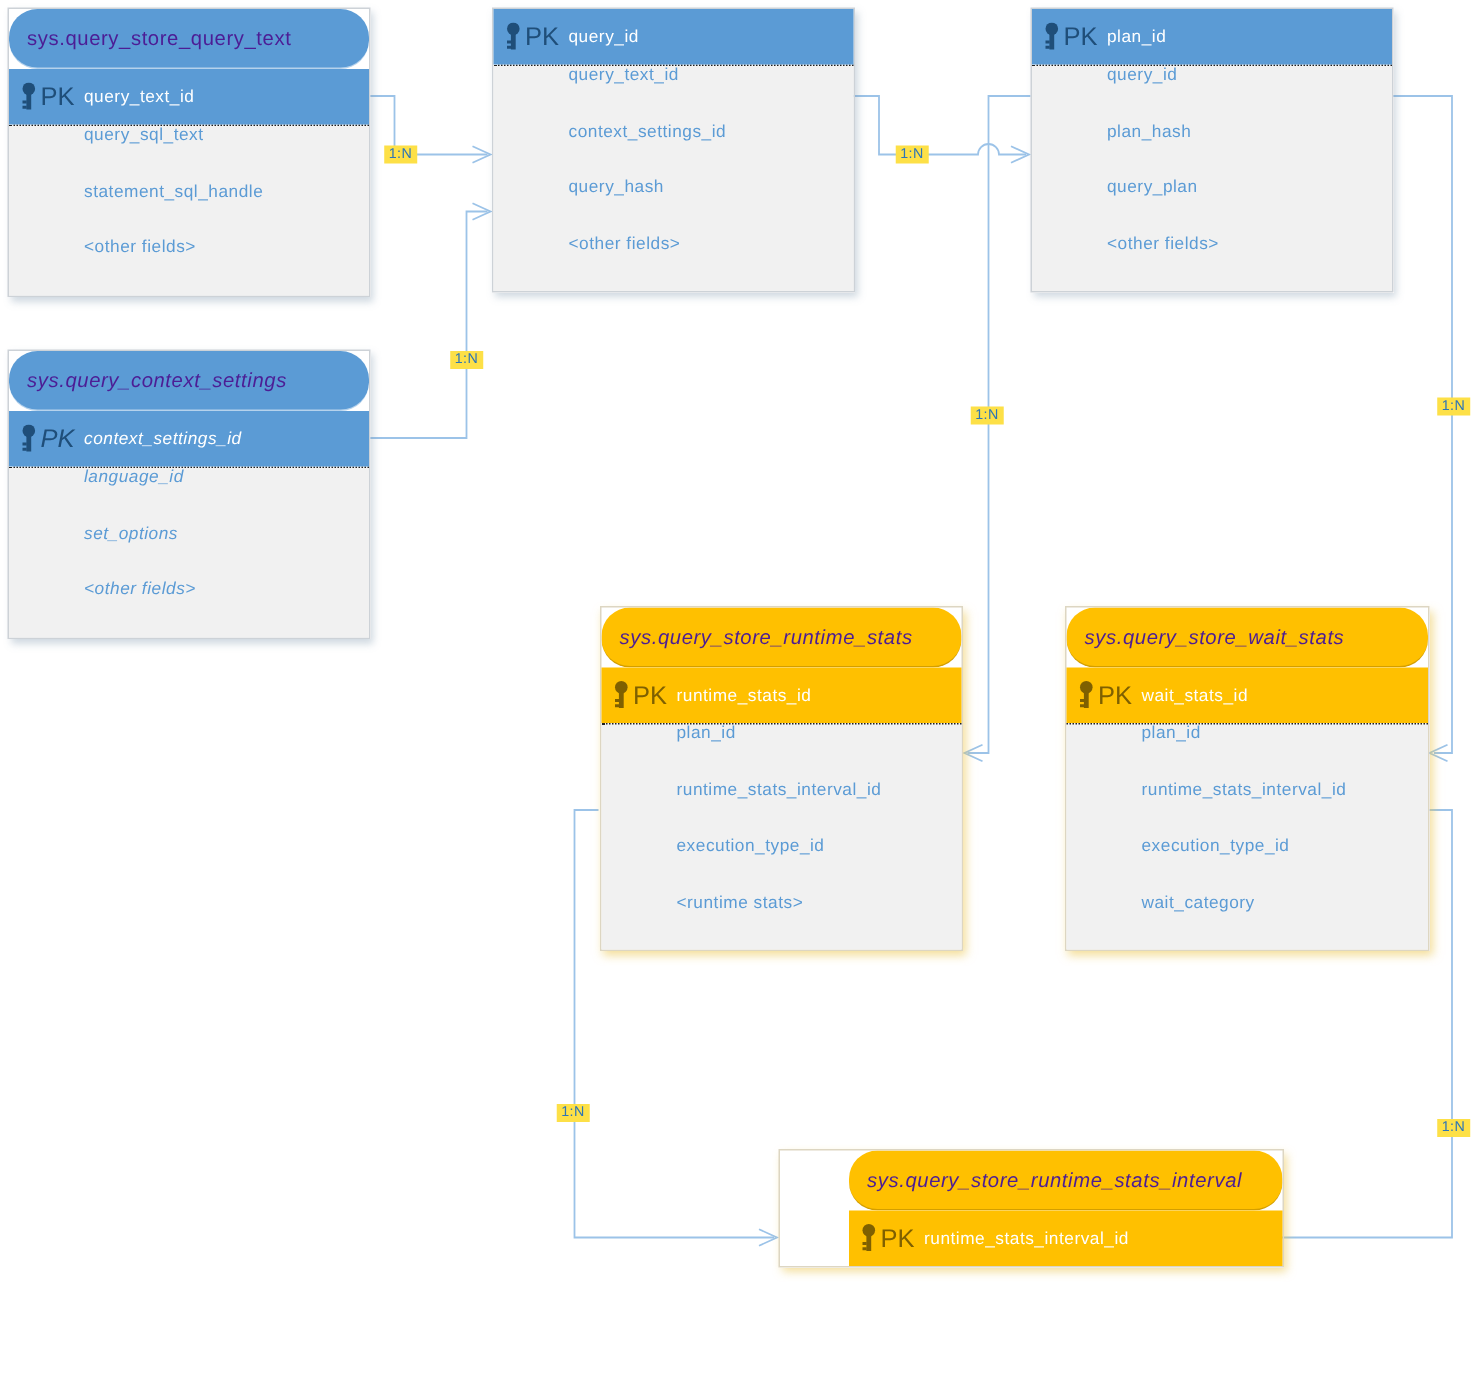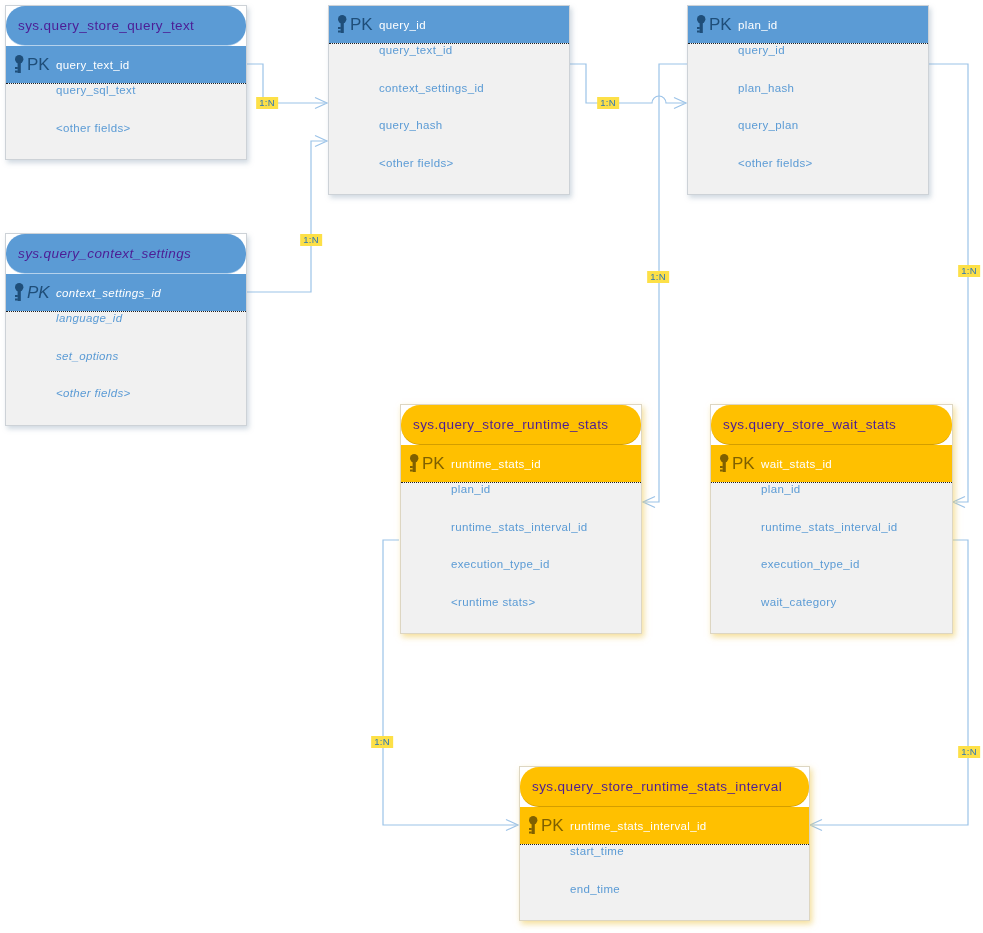--- a/index.html
+++ b/index.html
@@ -13,21 +13,21 @@
   
   .tbl{position:absolute;border:1px solid #cdd2d7;}
   .tbl.blue{box-shadow:2px 3px 5px rgba(120,145,170,.35);}
   .tbl.orange{border-color:#ddd6c2;box-shadow:2px 3px 6px rgba(235,195,70,.55);}
 
   .hdr{
     height:39px;display:flex;align-items:center;padding:0 12px;
     color:#4c1d95;font-size:13.5px;letter-spacing:.4px;white-space:nowrap;border-radius:19px;
   }
   .blue  .hdr{background:#5b9bd5;border-bottom:1px solid rgba(255,255,255,.55);}
-  .orange .hdr{background:#ffc000;border-bottom:1px solid rgba(130,95,0,.35);}
+  .orange .hdr{background:#ffc000;border-bottom:1px solid rgba(130,95,0,.35);font-style:italic;}
 
   .pkrow{position:relative;height:37px;}
   .blue  .pkrow{background:#5b9bd5;}
   .orange .pkrow{background:#ffc000;}
   .keywrap{position:absolute;left:8px;top:9px;line-height:0;}
   .pklbl{position:absolute;left:21px;top:50%;transform:translateY(-50%);font-size:17px;}
   .blue  .pklbl{color:#1f4e79;}
   .orange .pklbl{color:#7f6000;}
   .pkfield{position:absolute;left:50px;top:50%;transform:translateY(-50%);
     color:#ffffff;font-size:11.5px;letter-spacing:.35px;white-space:nowrap;}
@@ -38,21 +38,21 @@
   .row{height:37.5px;display:flex;align-items:flex-start;padding-left:50px;
     font-size:11.5px;letter-spacing:.35px;color:#5b9bd5;white-space:nowrap;}
 
   
   .t1{left:5px;  top:5px;  width:240px;}
   .t2{left:328px;top:5px;  width:240px;}
   .t3{left:687px;top:5px;  width:240px;}
   .t4{left:5px;  top:233px;width:240px;font-style:italic;}
   .t5{left:400px;top:404px;width:240px;}
   .t6{left:710px;top:404px;width:241px;}
-  .t7{left:519px;top:766px;width:289px;}
+  .t7{left:519px;top:766px;width:289px;padding-left:46px;}
 
   
   .card-lbl{
     position:absolute;transform:translate(-50%,-50%);
     background:#fde047;color:#2e75b6;font-size:9.5px;letter-spacing:.3px;
     padding:0 3px;line-height:12px;
   }
   .lbl1{left:267px;top:103px;}
   .lbl2{left:311px;top:240px;}
   .lbl3{left:608px;top:103px;}
@@ -107,20 +107,23 @@
             <rect x="1" y="15.5" width="2.8" height="2"></rect>
           </svg></span>
       <span class="pklbl">PK</span>
       <span class="pkfield">query_text_id</span>
     </div>
     <div class="tbody">
       <div class="row">
           <span>query_sql_text</span>
         </div>
       <div class="row">
+          <span>statement_sql_handle</span>
+        </div>
+      <div class="row">
           <span>&lt;other fields&gt;</span>
         </div>
     </div>
   </div>
 
   <div class="tbl blue t2">
     <div class="pkrow">
       <span class="keywrap"><svg width="11" height="19" viewBox="0 0 11 19">
             <circle cx="5.2" cy="4.2" r="4.2"></circle>
             <rect x="3.6" y="7" width="3.2" height="11"></rect>
@@ -259,23 +262,15 @@
     <div class="pkrow">
       <span class="keywrap"><svg width="11" height="19" viewBox="0 0 11 19">
             <circle cx="5.2" cy="4.2" r="4.2"></circle>
             <rect x="3.6" y="7" width="3.2" height="11"></rect>
             <rect x="1" y="12" width="2.8" height="2"></rect>
             <rect x="1" y="15.5" width="2.8" height="2"></rect>
           </svg></span>
       <span class="pklbl">PK</span>
       <span class="pkfield">runtime_stats_interval_id</span>
     </div>
-    <div class="tbody">
-      <div class="row">
-          <span>start_time</span>
-        </div>
-      <div class="row">
-          <span>end_time</span>
-        </div>
-    </div>
   </div>
 
 </div>
 
 </body></html>

